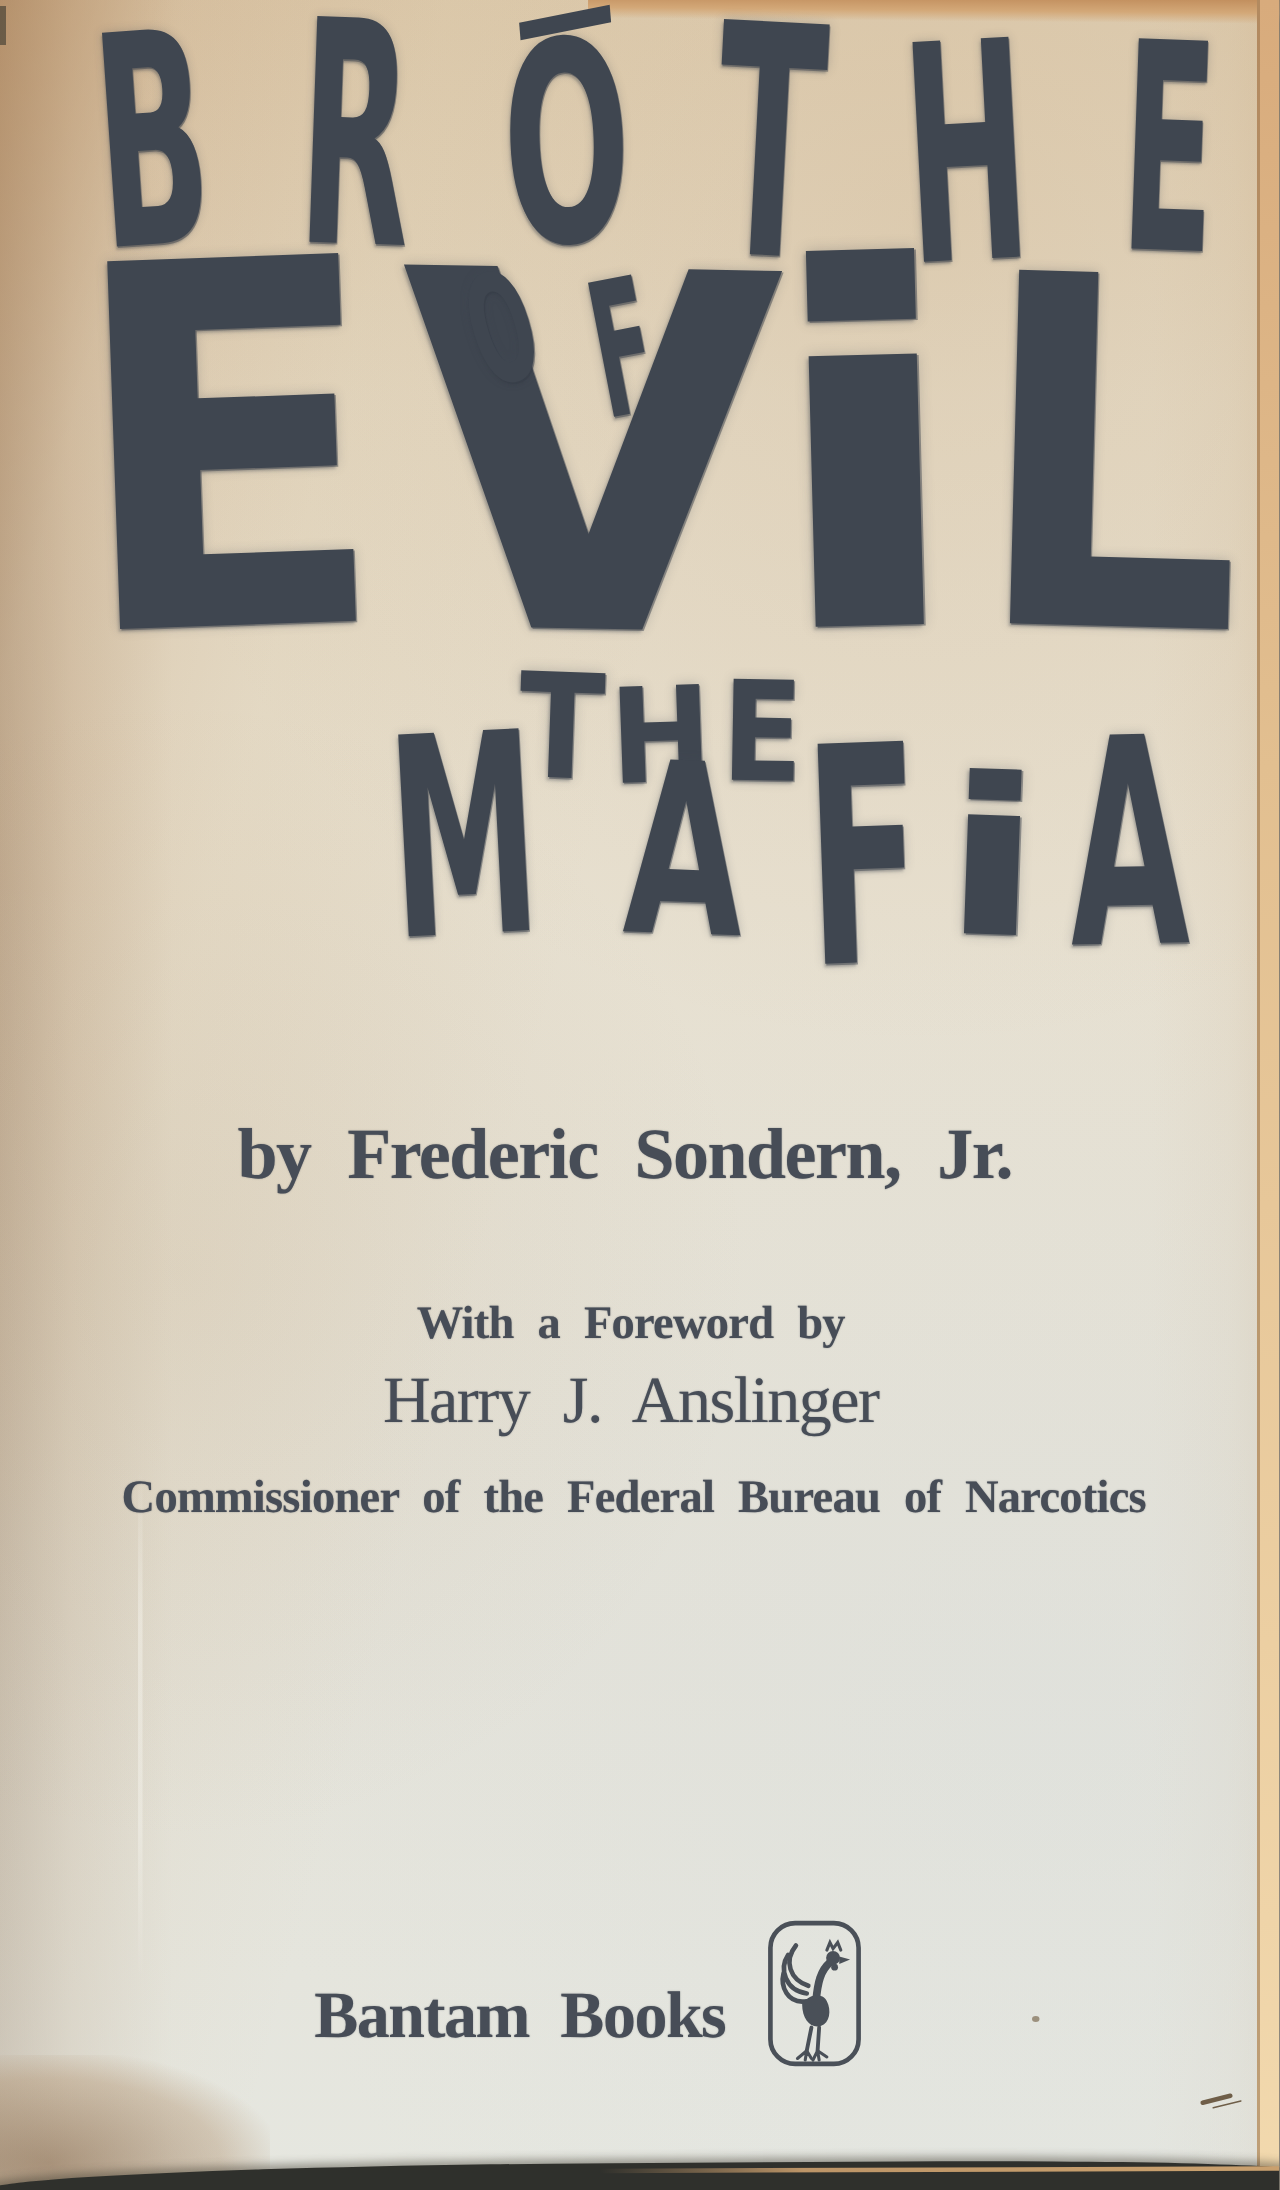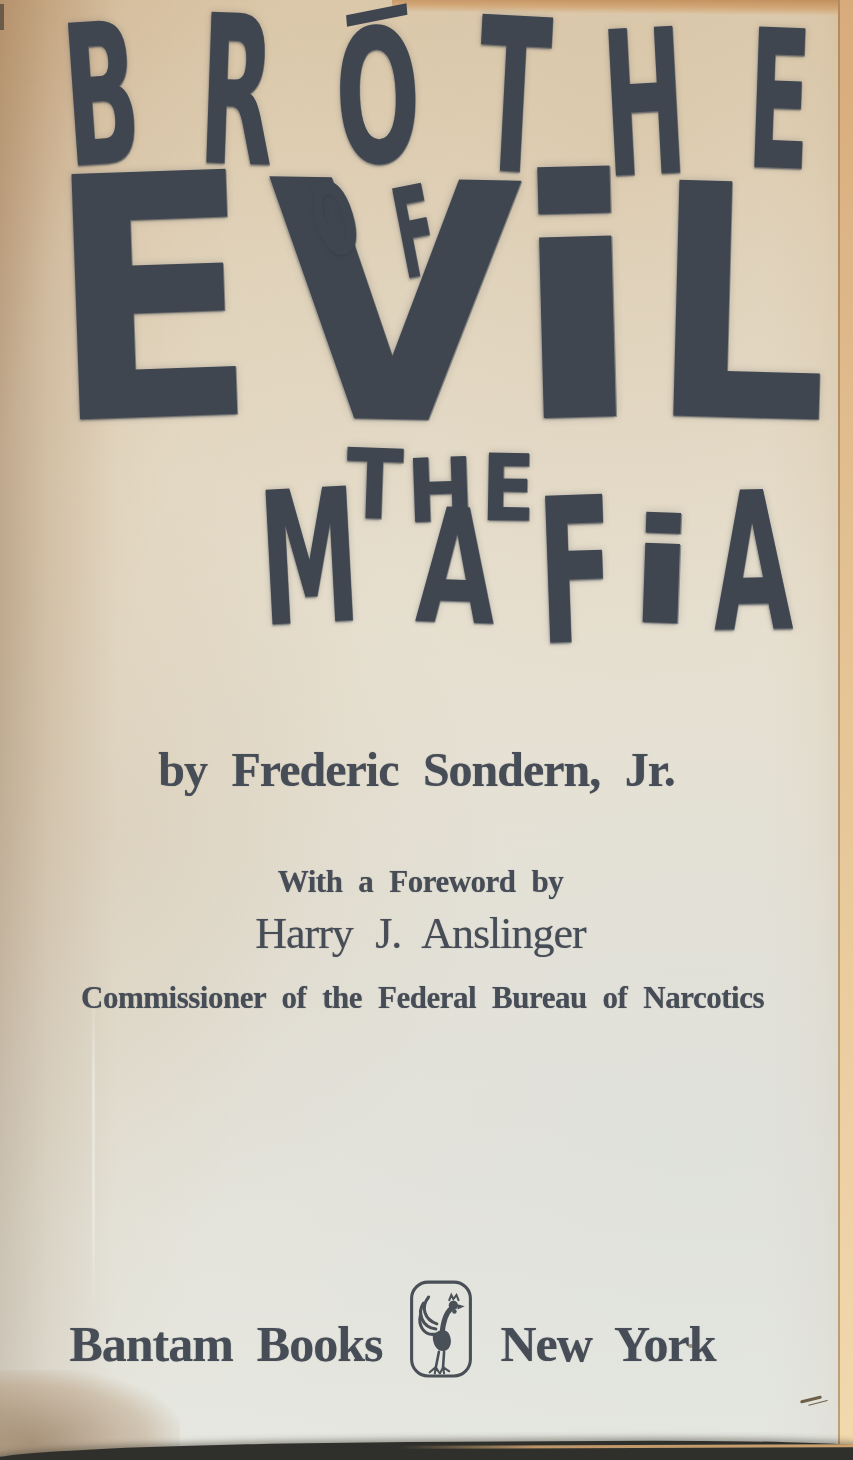--- a/index.html
+++ b/index.html
@@ -117,21 +117,21 @@
   .fw-intro{top:864px; font-size:31px; font-weight:bold; letter-spacing:-0.5px; transform:translateX(-6px);}
   .fw-name{top:908px; font-size:44px; letter-spacing:-1px; transform:translateX(-6px);}
   .fw-title{top:980px; font-size:31px; font-weight:bold; letter-spacing:-0.5px; transform:translateX(-4px);}
 
   .publisher{
     position:absolute; top:1278px; left:0; width:100%;
     display:flex; justify-content:center; align-items:center; gap:26px;
     transform:translateX(-34px);
     color:#474d57; text-shadow:0 0 1px rgba(60,66,76,0.5);
   }
-  .publisher .pub-text{font-size:50px; font-weight:bold; letter-spacing:-1px; word-spacing:0.25em; white-space:nowrap;margin-top:29px;}
+  .publisher .pub-text{font-size:44px; font-weight:bold; letter-spacing:-1px; word-spacing:0.25em; white-space:nowrap;margin-top:29px;}
   .logo-box{width:66px; height:102px; flex:0 0 auto;}
 </style>
 </head>
 <body>
 
 <div class="photo">
   <div class="paper"></div>
   <div class="crease"></div>
   <div class="edge-top"></div>
   <div class="edge-right"></div>
@@ -208,17 +208,16 @@
             <path d="M34,86 l6,4 M34,86 l-3,6 M34,86 l1,6" stroke-width="2"></path>
           </g>
           <g fill="#4a5058" stroke="none">
             <circle cx="44" cy="26" r="4.5"></circle>
             <path d="M48,25 l7,2 -7,3 z"></path>
             <circle cx="45" cy="32" r="2.2"></circle>
             <path d="M24,56 C24,66 30,72 36,70 C42,68 43,60 40,54 C38,49 29,48 24,56 z"></path>
           </g>
         </svg>
       </span>
-      <span class="pub-text">New York</span>
     </div>
 
   </div>
 </div>
 
 </body></html>

